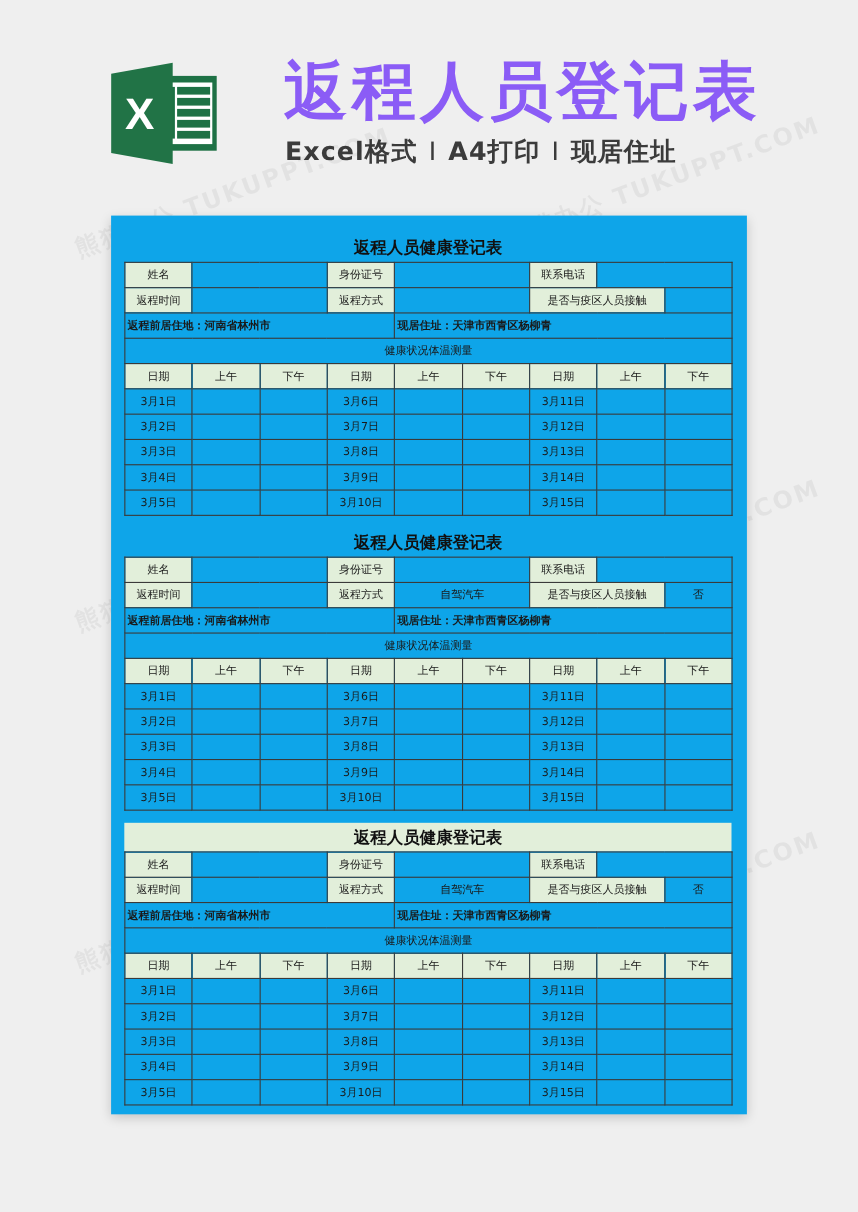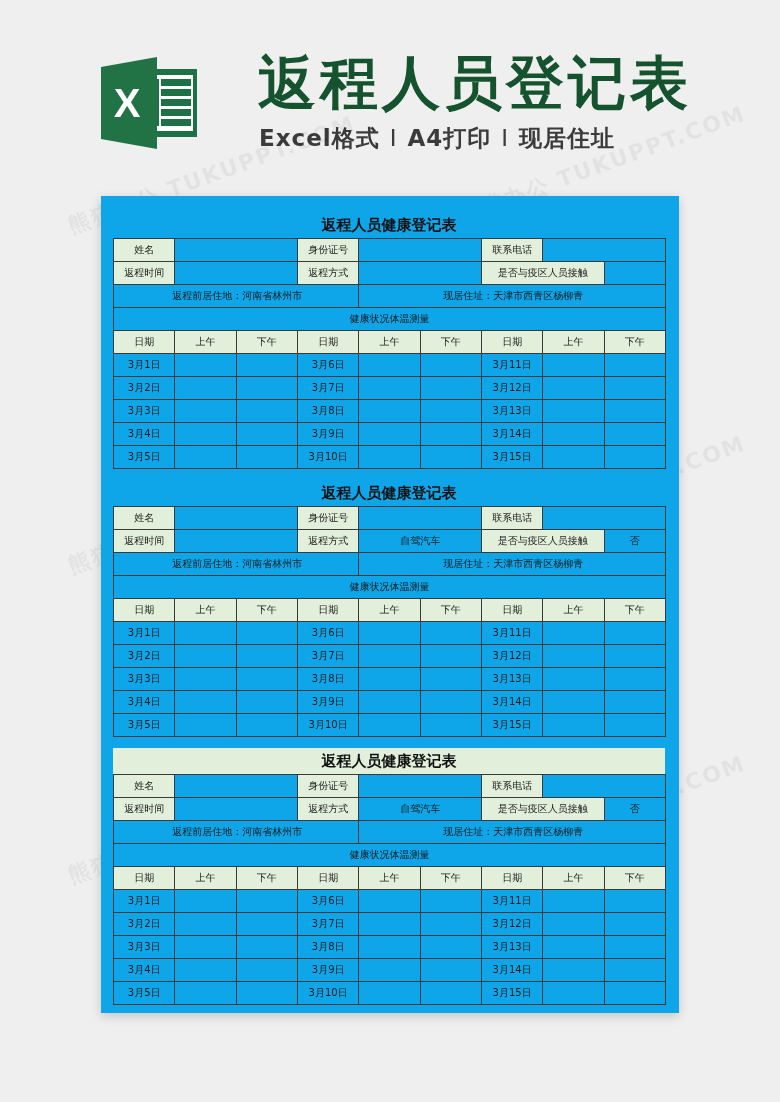--- a/index.html
+++ b/index.html
@@ -7,21 +7,21 @@
   body {
     background: #efefef;
     font-family: "DejaVu Sans", "Liberation Sans", sans-serif;
     position: relative;
     color: #111;
   }
   .banner { position: absolute; left: 0; top: 0; width: 780px; height: 190px; }
   .logo { position: absolute; left: 101px; top: 55px; width: 98px; height: 96px; }
   .main-title {
     position: absolute; left: 258px; top: 48px;
-    font-size: 58px; font-weight: bold; color: #14532d;
+    font-size: 58px; font-weight: bold; color: #8b5cf6;
     letter-spacing: 4px; line-height: 70px; white-space: nowrap;
   }
   .sub-title {
     position: absolute; left: 259px; top: 122px;
     font-size: 23px; font-weight: bold; color: #3b3b3b;
     letter-spacing: 1px; line-height: 32px; white-space: nowrap;
   }
   .sub-title .sep { margin: 0 10px; font-weight: normal; }
   .watermark {
     position: absolute; font-size: 22px; color: rgba(0,0,0,0.05);
@@ -43,21 +43,21 @@
     border-collapse: collapse; width: 552px; table-layout: fixed;
     font-size: 10px;
     border-radius: 17px;
   }
   td {
     border: 1px solid #3a3a3a; height: 23px; text-align: center;
     vertical-align: middle; white-space: nowrap; overflow: hidden; padding: 0;
     color: #1a1a1a;
   }
   td.lbl { background: #e2efda; }
-  td.left { text-align: center; padding-left: 2px; }
+  td.left { text-align: left; padding-left: 2px; font-weight: bold; }
   col { width: 61.33px; }
 </style>
 </head>
 <body>
 
 <div class="banner">
   <svg class="logo" viewBox="0 0 98 96">
     <rect x="46" y="14" width="50" height="68" fill="#1e7145"></rect>
     <rect x="52" y="20" width="40" height="56" fill="#ffffff"></rect>
     <g fill="#1e7145">

